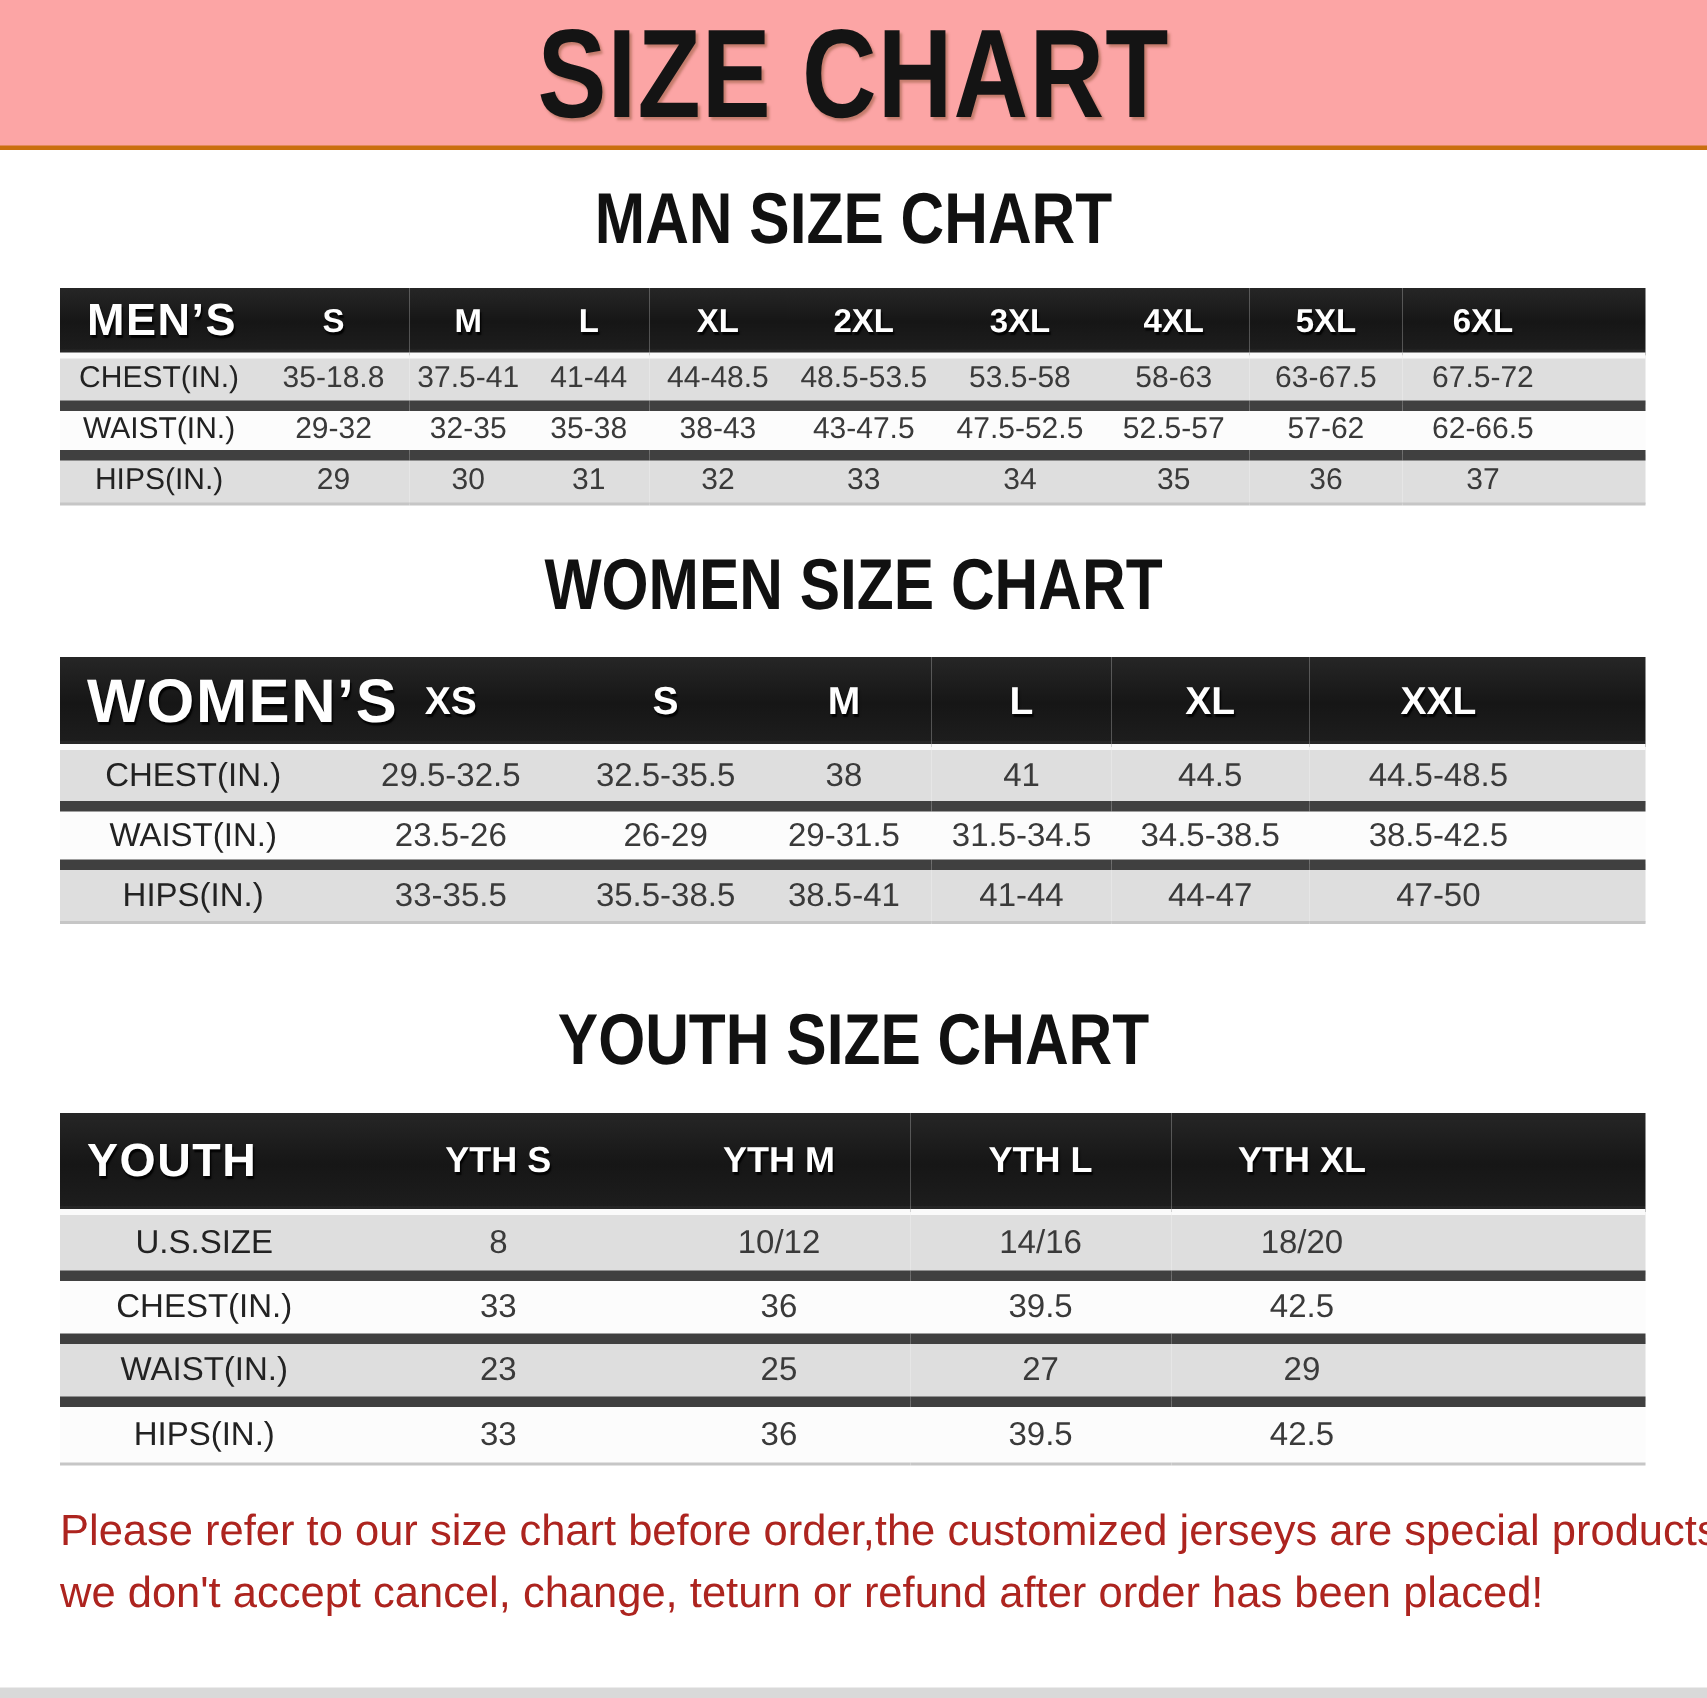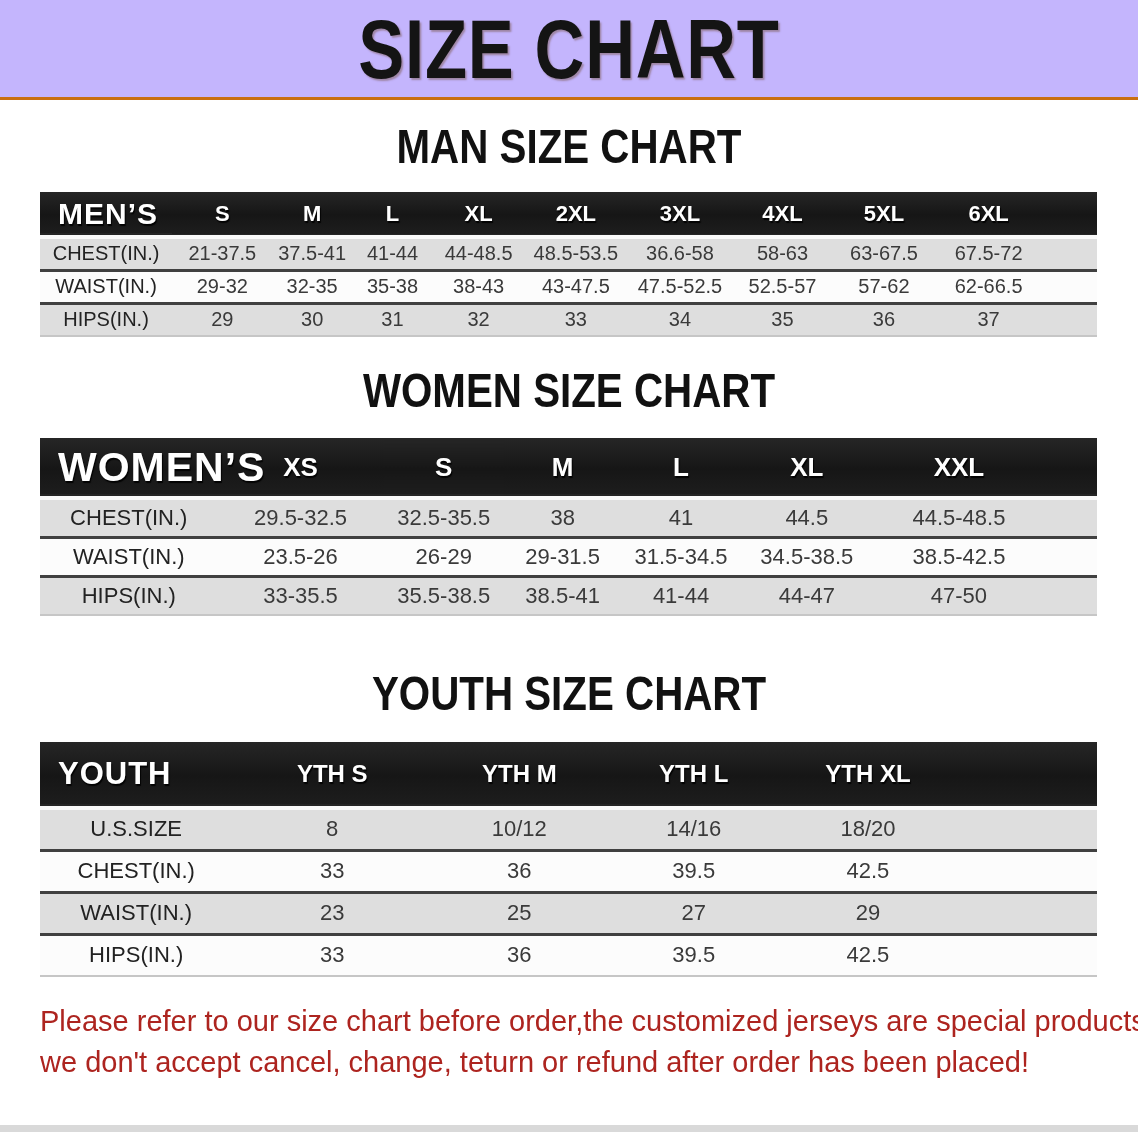--- a/index.html
+++ b/index.html
@@ -7,21 +7,21 @@
     width: 1138px; height: 1132px;
     background: #ffffff;
     font-family: "Liberation Sans", sans-serif;
     overflow: hidden;
     position: relative;
   }
 
   
   .banner {
     width: 100%; height: 100px;
-    background: #c4b5fd;
+    background: #fca5a5;
     border-bottom: 3px solid #c96f10;
     display: flex; align-items: center; justify-content: center;
   }
   .banner h1 {
     font-size: 84px; font-weight: bold; color: #141414;
     letter-spacing: 1px; line-height: 1;
     transform: scaleX(0.82);
     text-shadow: 2px 2px 2px rgba(90,45,0,0.35);
     white-space: nowrap;
   }
@@ -53,21 +53,21 @@
     background: linear-gradient(180deg, #262626 0%, #161616 55%, #1d1d1d 100%);
     border-bottom: 4px solid #fafafa;
   }
   .size-table th {
     color: #fff; font-weight: bold; text-align: center;
     text-shadow: 1px 2px 1px rgba(0,0,0,0.9);
     white-space: nowrap;
   }
   .size-table th.corner { text-align: left; padding-left: 18px; letter-spacing: 1px; }
 
-  .size-table tbody tr { border-bottom: 3px solid #404040; }
+  .size-table tbody tr { border-bottom: 7px solid #404040; }
   .size-table tbody tr:last-child { border-bottom: 2px solid #c6c6c6; }
   .row-gray  { background: #dedede; }
   .row-white { background: #fcfcfc; }
   .size-table td { text-align: center; color: #3a3a3a; white-space: nowrap; }
   .size-table td.row-label { color: #222; }
 
   .t-men thead tr { height: 45px; padding-left: 48px; }
   .t-men th { font-size: 22px; }
   .t-men th.corner { font-size: 30px; }
   .t-men td { font-size: 20px; height: 33px; }
@@ -132,26 +132,26 @@
       <th>2XL</th>
       <th>3XL</th>
       <th>4XL</th>
       <th>5XL</th>
       <th>6XL</th>
     </tr>
   </thead>
   <tbody>
     <tr class="row-gray">
       <td class="row-label">CHEST(IN.)</td>
-      <td>21-37.5</td>
+      <td>35-18.8</td>
       <td>37.5-41</td>
       <td>41-44</td>
       <td>44-48.5</td>
       <td>48.5-53.5</td>
-      <td>36.6-58</td>
+      <td>53.5-58</td>
       <td>58-63</td>
       <td>63-67.5</td>
       <td>67.5-72</td>
     </tr>
     <tr class="row-white">
       <td class="row-label">WAIST(IN.)</td>
       <td>29-32</td>
       <td>32-35</td>
       <td>35-38</td>
       <td>38-43</td>

